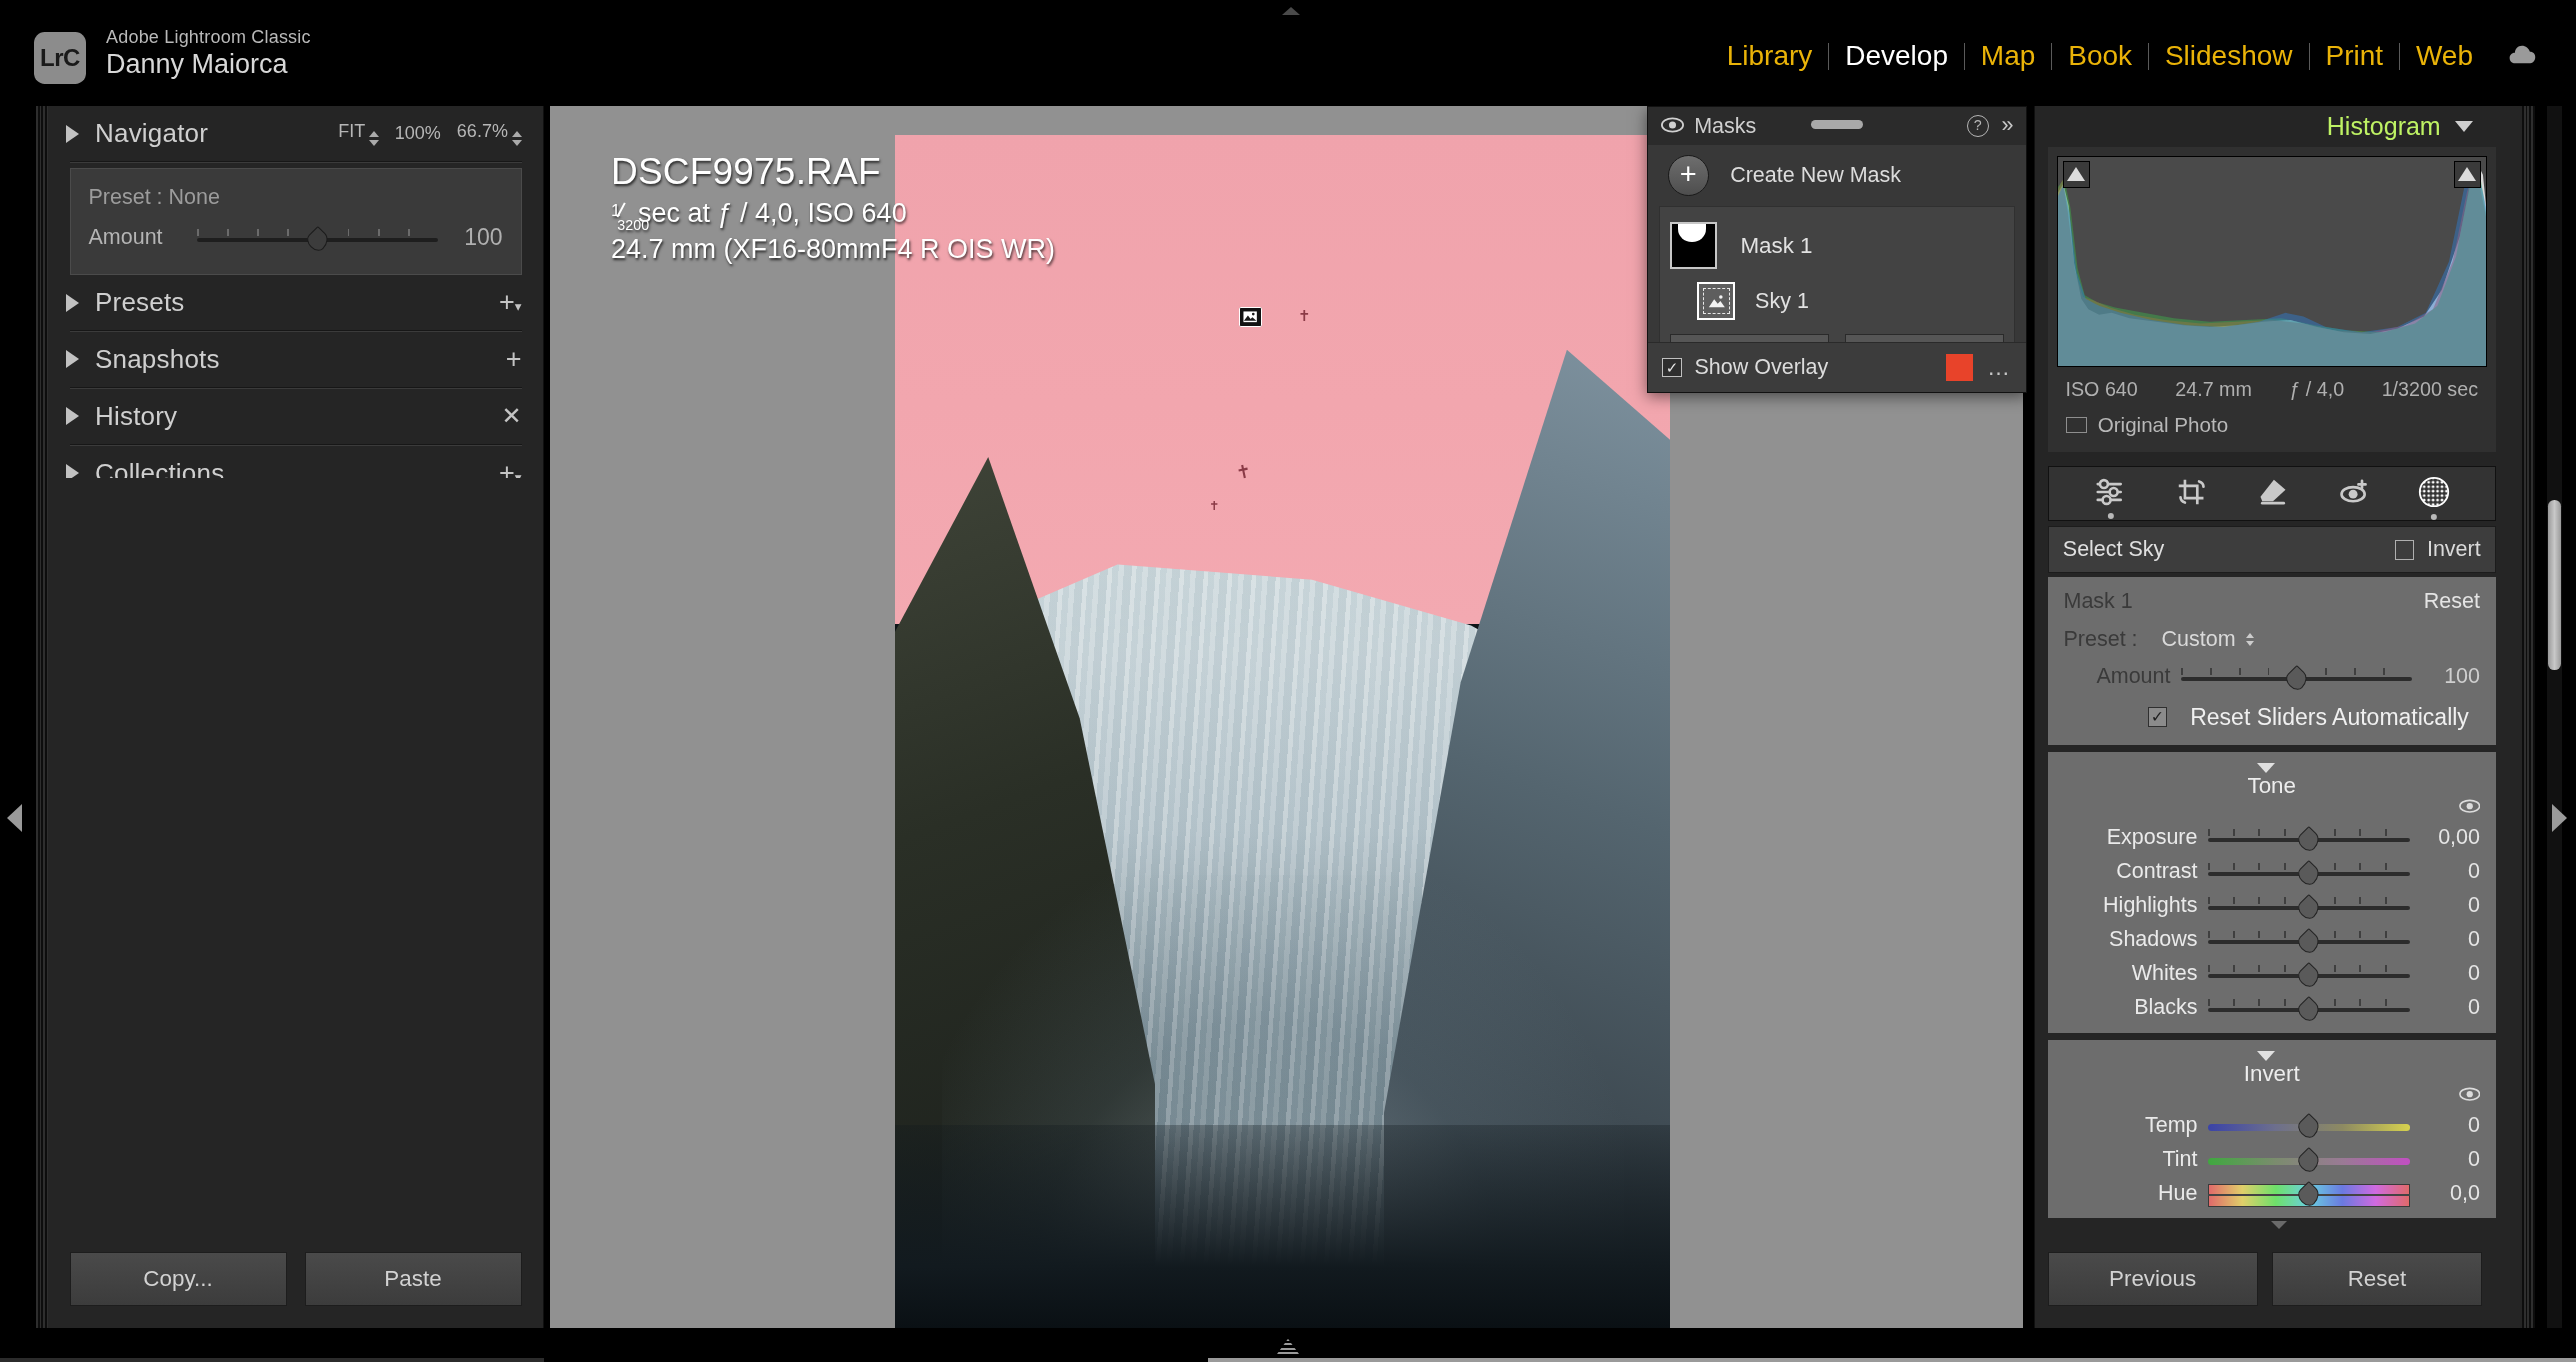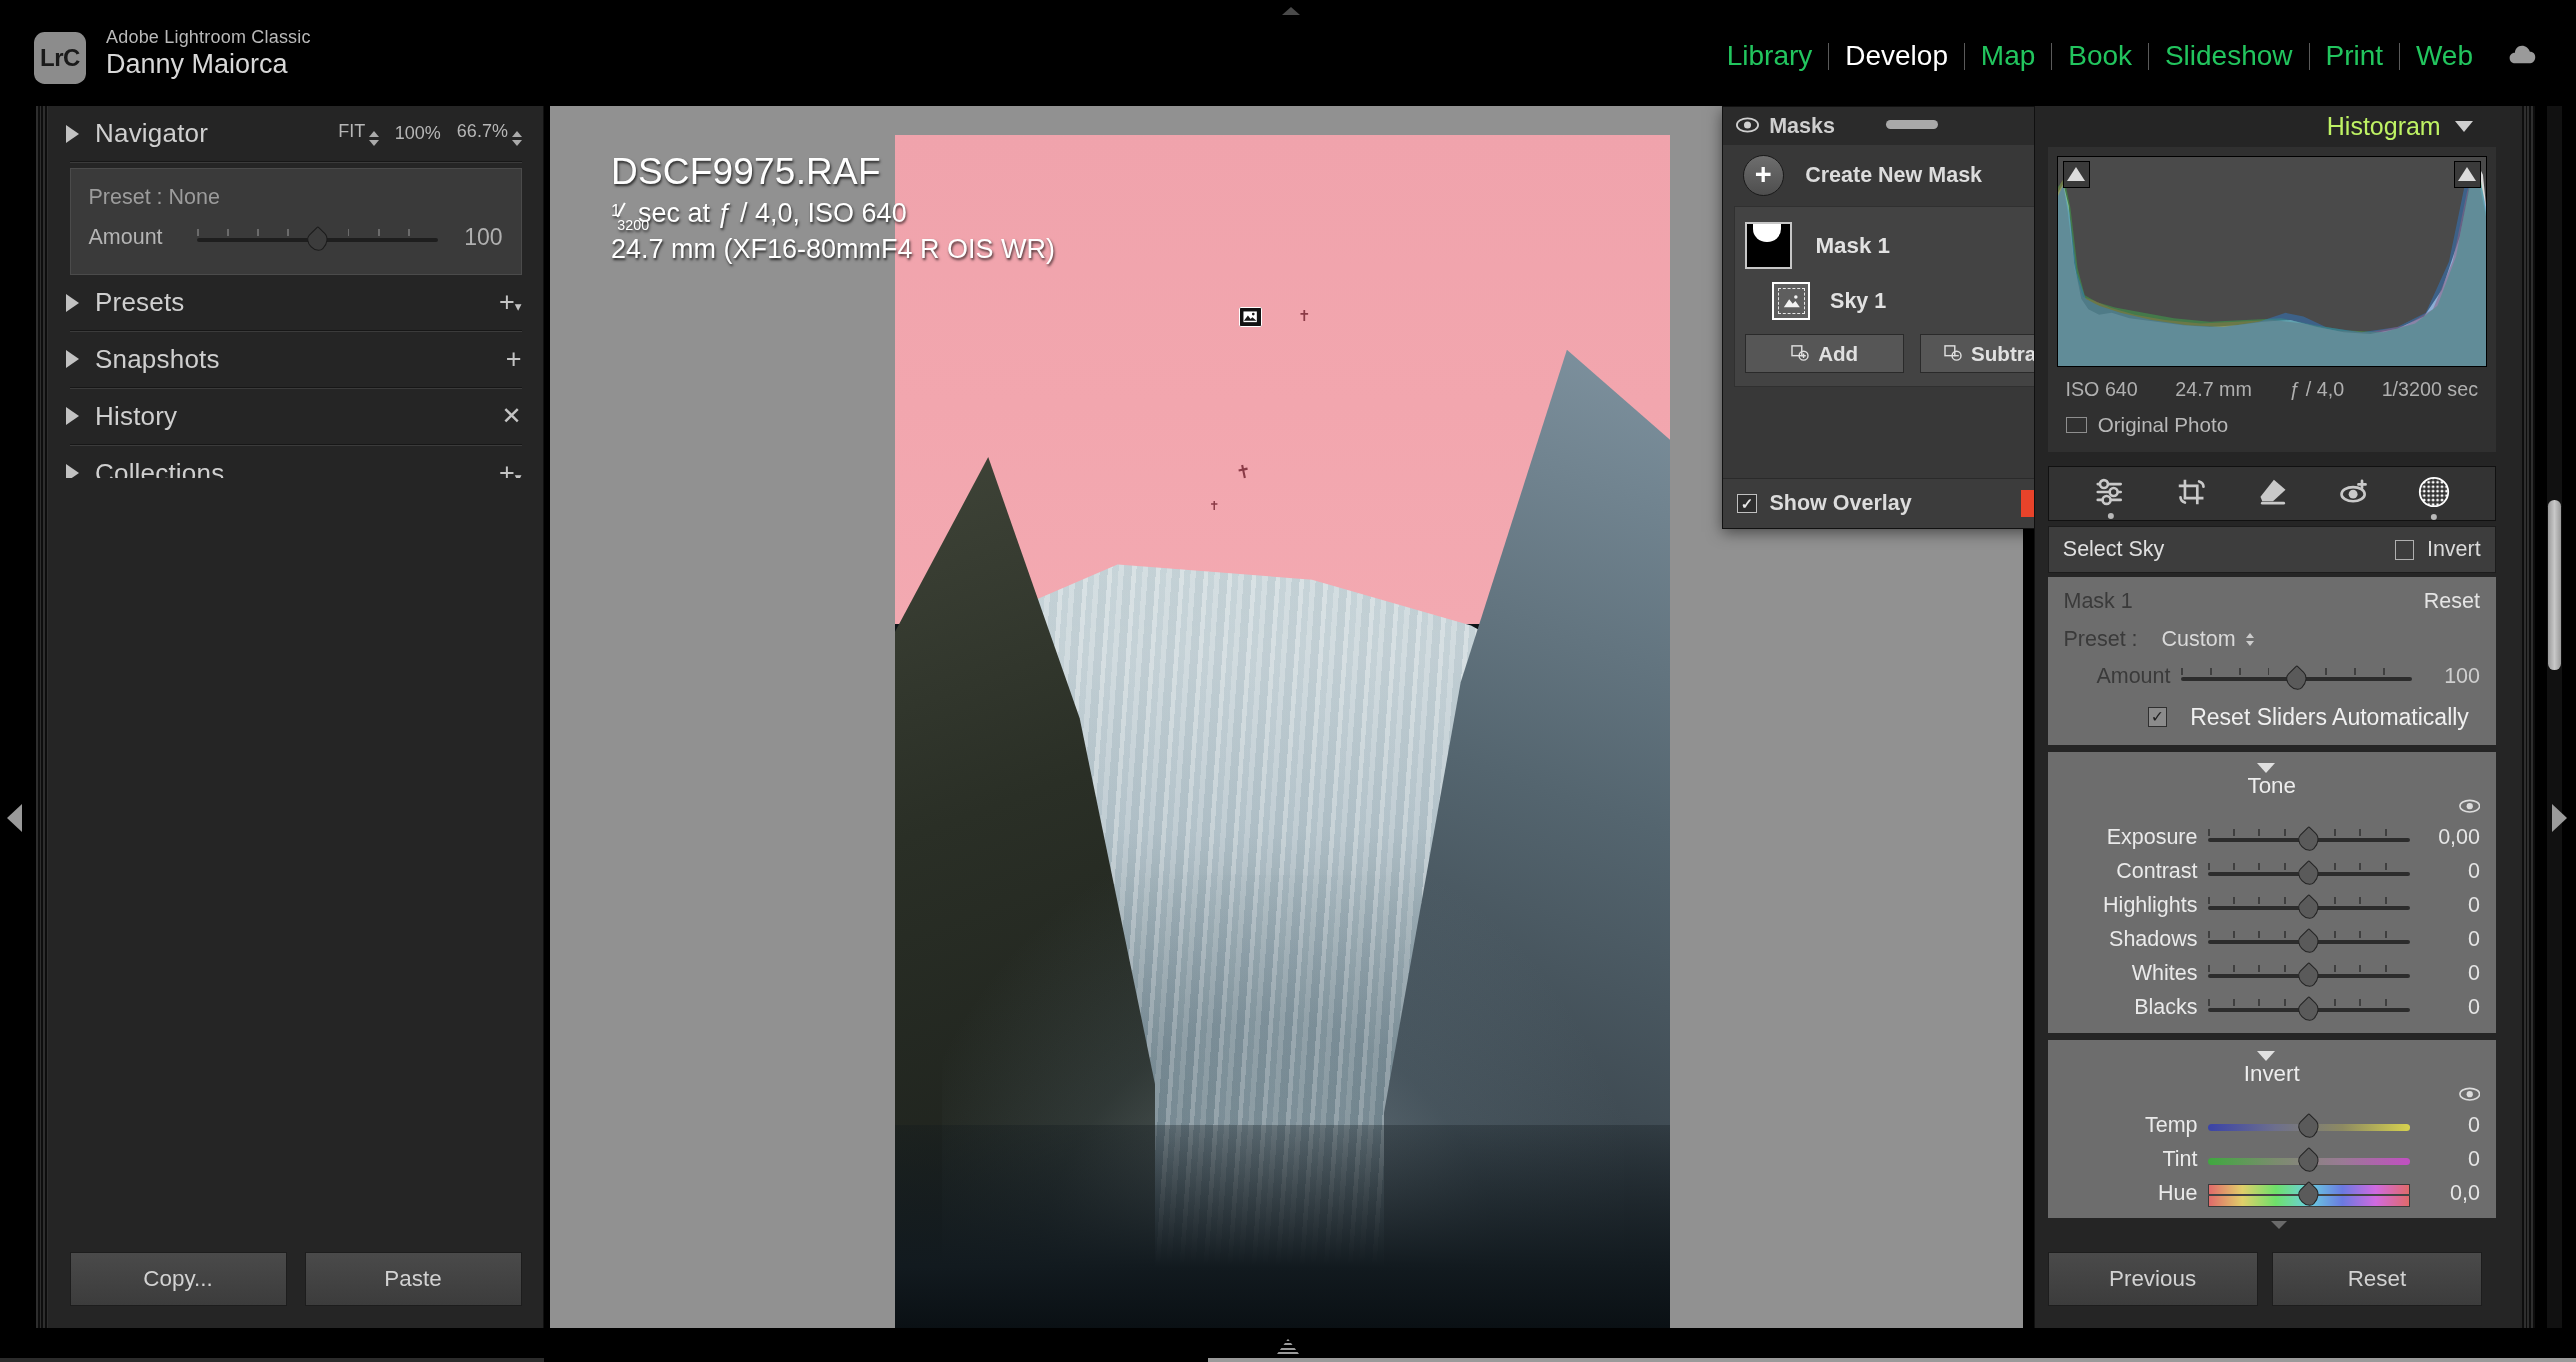--- a/index.html
+++ b/index.html
@@ -18,21 +18,21 @@
     background: #8c8c8c; border-radius: 10.7px; color: #1a1a1a;
     font-size: 24px; font-weight: bold; line-height: 52px; text-align: center;
     letter-spacing: -0.4px;
   }
   .id-plate { position: absolute; left: 106px; top: 27px; }
   .id-plate .app-name { font-size: 18px; color: #b9b9b9; line-height: 21.5px; letter-spacing: 0.2px; }
   .id-plate .user-name { font-size: 27px; color: #d8d8d8; line-height: 30px; margin-top: 0.9px; }
 
   .modules { position: absolute; right: 39px; top: 38px; display: flex; align-items: center; gap: 0; }
   .modules .mod {
-    font-size: 28px; color: #22c55e; padding: 0 16px; cursor: default; line-height: 36px;
+    font-size: 28px; color: #eab308; padding: 0 16px; cursor: default; line-height: 36px;
   }
   .modules .mod.active { color: #ffffff; }
   .modules .sep { width: 0.9px; height: 27px; background: #5a5a5a; }
   .cloud-icon { margin-left: 18px; }
 
   .top-caret {
     position: absolute; left: 1282px; top: 7.2px; width: 0; height: 0;
     border-left: 9px solid transparent; border-right: 9px solid transparent;
     border-bottom: 8px solid #4a4a4a;
   }
@@ -157,22 +157,22 @@
   .lp-footer { position: absolute; left: 0; right: 0; bottom: 0; height: 100px; background: #252525;
     display: flex; align-items: center; justify-content: center; gap: 18px; padding: 0 21.5px; }
   .btn {
     flex: 1; height: 54px; background: linear-gradient(180deg, #4a4a4a 0%, #3c3c3c 100%);
     border: 0.9px solid #1d1d1d; color: #d2d2d2; font-size: 22.4px;
     display: flex; align-items: center; justify-content: center; cursor: pointer;
   }
 
   
   .masks-panel {
-    position: absolute; left: 1722px; top: 106px; width: 380px; height: 423px;
-    background: #383838; border: 0.9px solid #111; box-shadow: 0 3.6px 14.3px rgba(0,0,0,.5); font-weight: bold;
+    position: absolute; left: 1647px; top: 106px; width: 380px; height: 287px;
+    background: #383838; border: 0.9px solid #111; box-shadow: 0 3.6px 14.3px rgba(0,0,0,.5);
   }
   .masks-head { height: 38px; background: #2b2b2b; display: flex; align-items: center; padding: 0 12.5px; position: relative; }
   .masks-head .title { font-size: 21.5px; color: #cfcfcf; margin-left: 10.7px; }
   .drag-handle { position: absolute; left: 50%; transform: translateX(-50%); top: 13.4px; width: 52px; height: 9px; background: #a9a9a9; border-radius: 4.5px; }
   .head-icons { margin-left: auto; display: flex; align-items: center; gap: 12.5px; }
   .help-circle {
     width: 22.4px; height: 22.4px; border: 1.8px solid #b5b5b5; border-radius: 50%;
     color: #b5b5b5; font-size: 14.3px; line-height: 19px; text-align: center;
   }
   .chev2 { color: #c8c8c8; font-size: 21.5px; line-height: 1; }

